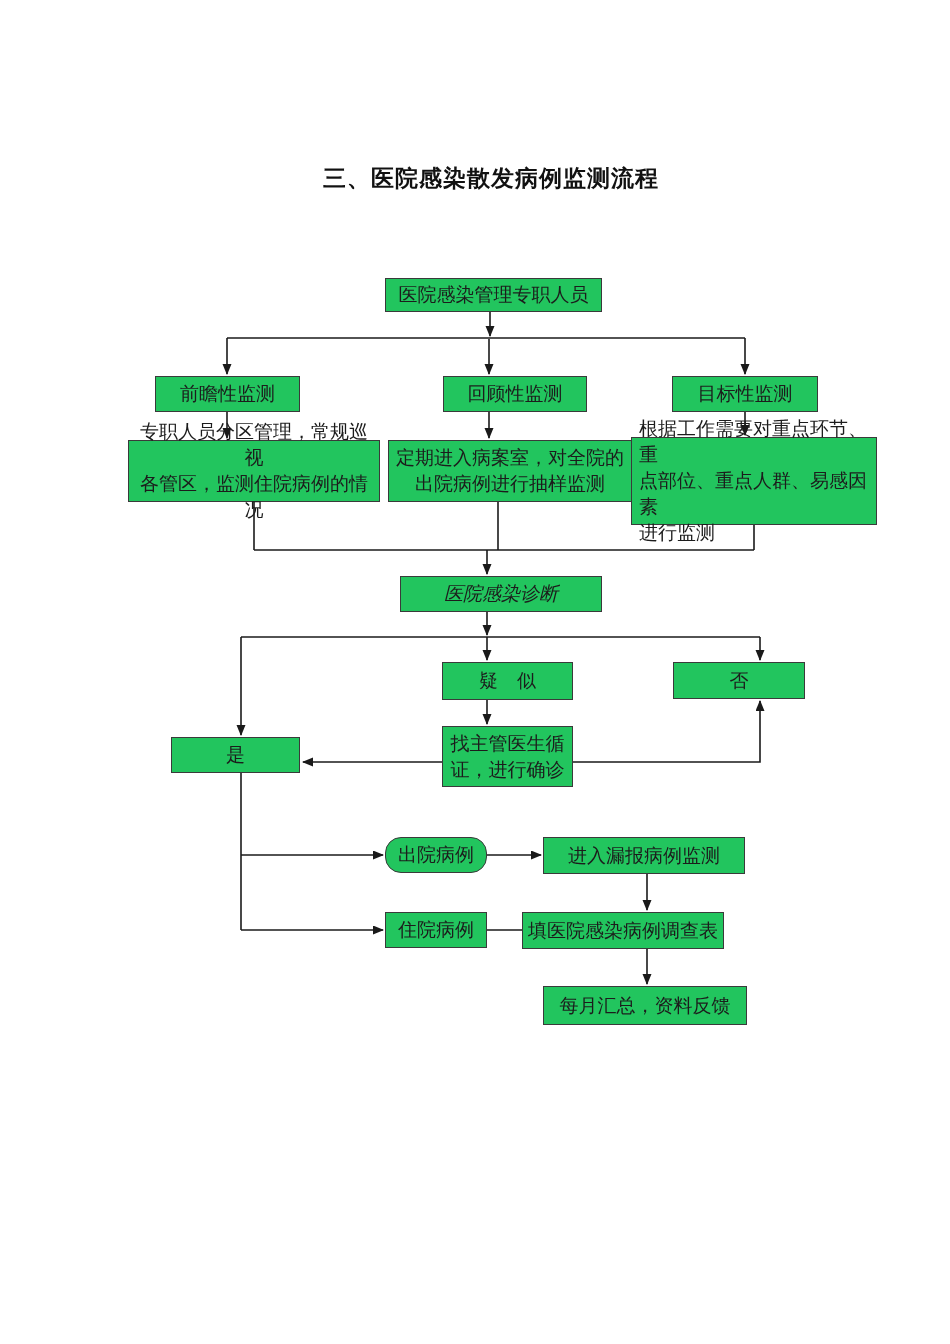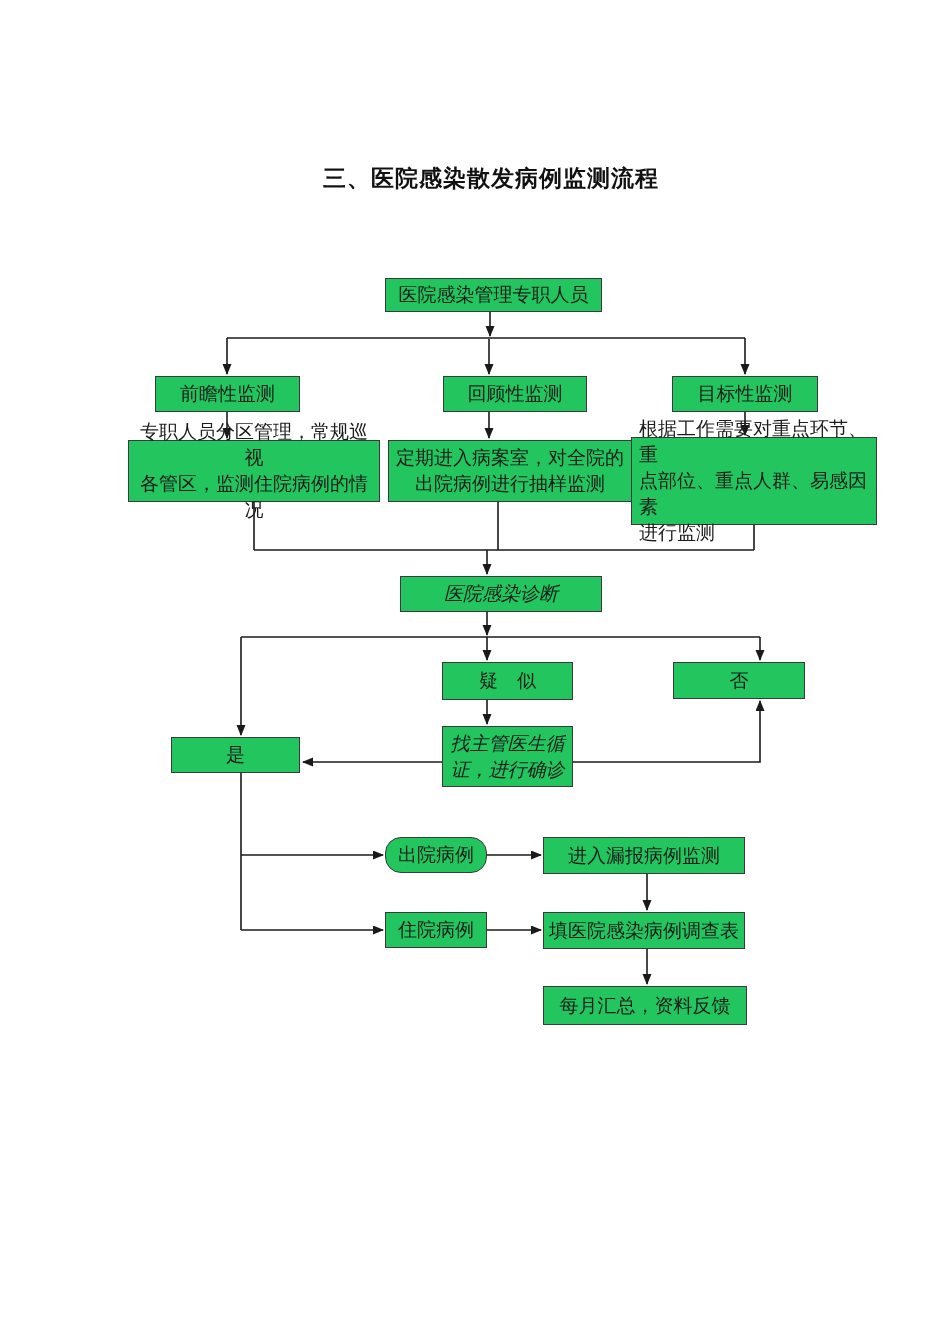--- a/index.html
+++ b/index.html
@@ -55,26 +55,26 @@
   #n-staff        { left:385px; top:278px; width:217px; height:34px; }
   #n-prospective  { left:155px; top:376px; width:145px; height:36px; }
   #n-retrospective{ left:416px; top:376px; width:144px; height:36px;margin-left:27px; }
   #n-targeted     { left:672px; top:376px; width:146px; height:36px; }
   #n-zone         { left:128px; top:440px; width:252px; height:62px; }
   #n-records      { left:388px; top:440px; width:244px; height:62px; }
   #n-factors      { left:631px; top:437px; width:246px; height:88px; }
   #n-diagnosis    { left:400px; top:576px; width:202px; height:36px;font-style:italic; }
   #n-suspected    { left:442px; top:662px; width:131px; height:38px; }
   #n-no           { left:673px; top:662px; width:132px; height:37px; }
-  #n-verify       { left:442px; top:726px; width:131px; height:61px;font-style:italic; }
+  #n-verify       { left:442px; top:726px; width:131px; height:61px; }
   #n-yes          { left:171px; top:737px; width:129px; height:36px; }
   #n-discharged   { left:385px; top:837px; width:102px; height:36px;border-radius:16px; }
   #n-missed       { left:543px; top:837px; width:202px; height:37px; }
   #n-inpatient    { left:385px; top:912px; width:102px; height:36px; }
-  #n-survey       { left:543px; top:912px; width:202px; height:37px; }
+  #n-survey       { left:522px; top:912px; width:202px; height:37px; }
   #n-monthly      { left:543px; top:986px; width:204px; height:39px; }
 </style>
 </head>
 <body>
 
 <div class="page">
 
   <h1 class="title">三、医院感染散发病例监测流程</h1>
 
   <svg class="connectors" viewBox="0 0 950 1344" xmlns="http://www.w3.org/2000/svg">

